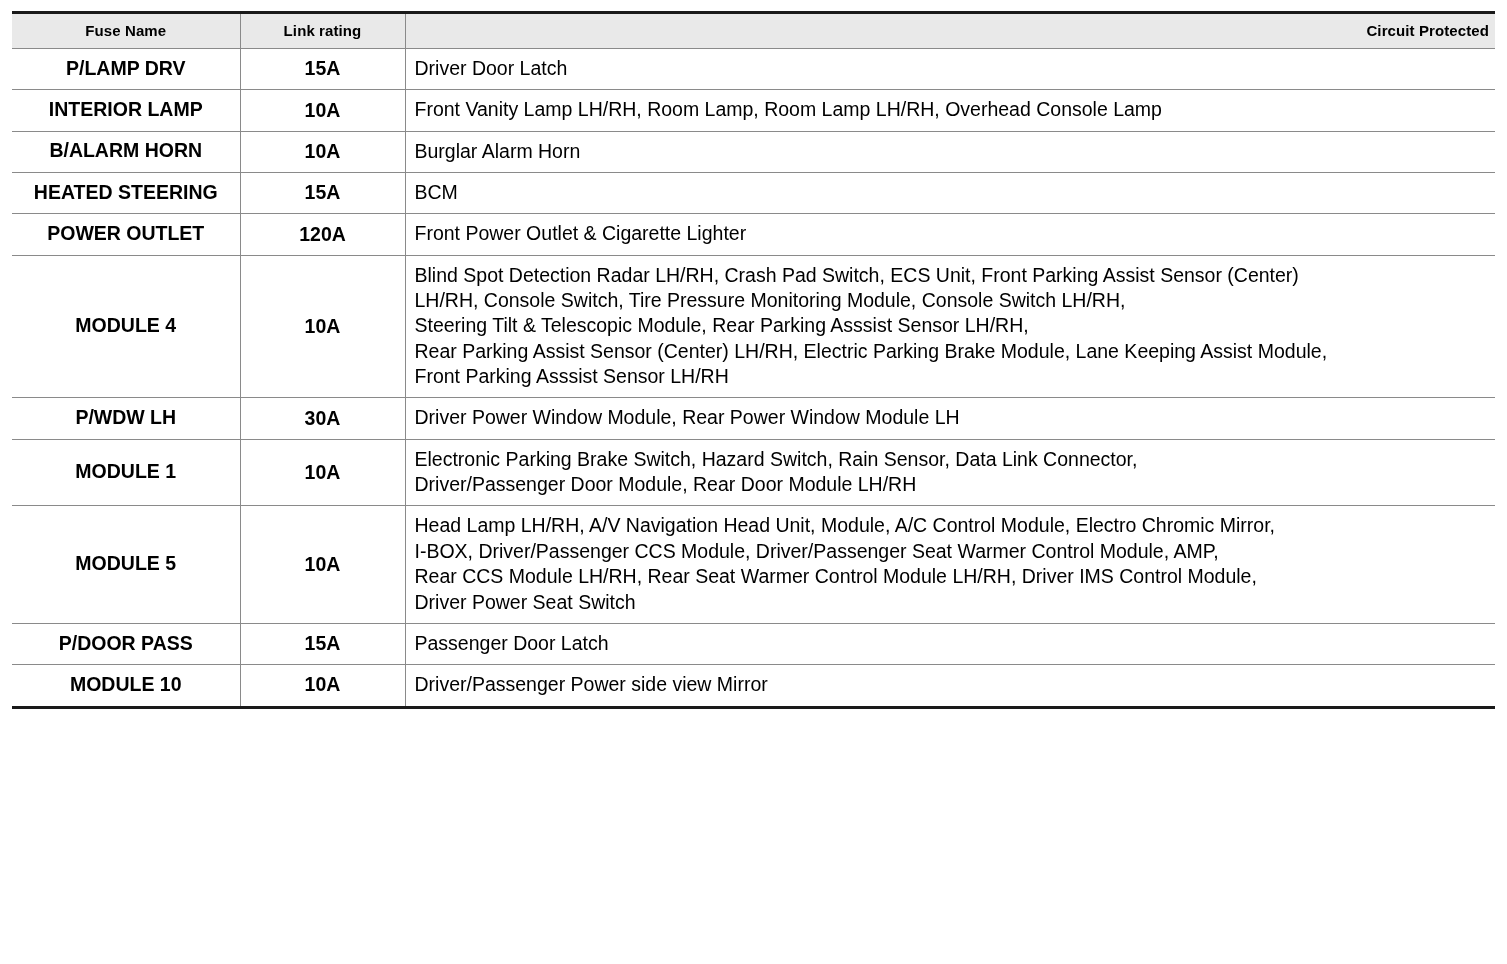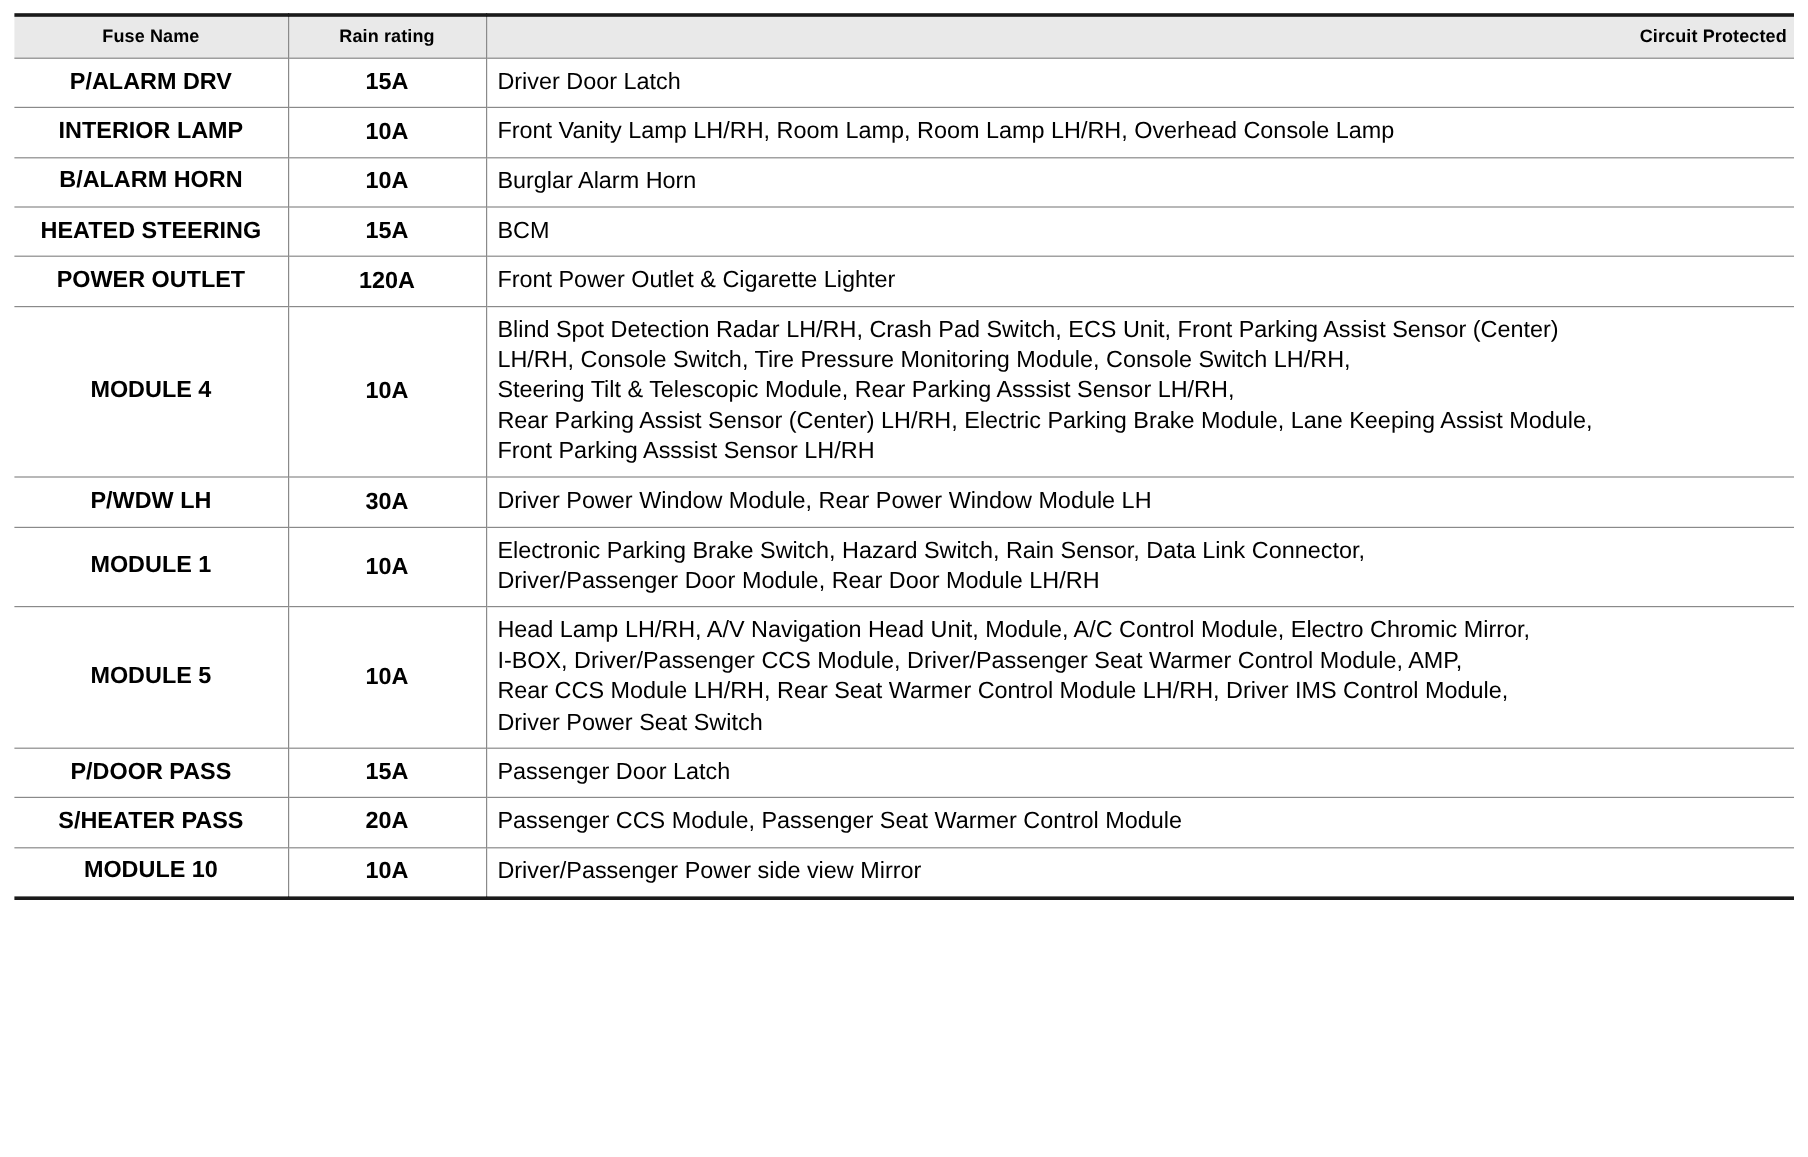--- a/index.html
+++ b/index.html
@@ -83,27 +83,27 @@
 <div class="page">
   <table class="fuse-table">
     <colgroup>
       <col class="c-name">
       <col class="c-rating">
       <col class="c-circuit">
     </colgroup>
     <thead>
       <tr>
         <th>Fuse Name</th>
-        <th>Rain rating</th>
+        <th>Link rating</th>
         <th>Circuit Protected</th>
       </tr>
     </thead>
     <tbody>
       <tr>
-        <td class="name">P/ALARM DRV</td>
+        <td class="name">P/LAMP DRV</td>
         <td class="rating">15A</td>
         <td class="circuit">Driver Door Latch</td>
       </tr>
       <tr>
         <td class="name">INTERIOR LAMP</td>
         <td class="rating">10A</td>
         <td class="circuit">Front Vanity Lamp LH/RH, Room Lamp, Room Lamp LH/RH, Overhead Console Lamp</td>
       </tr>
       <tr>
         <td class="name">B/ALARM HORN</td>
@@ -147,24 +147,19 @@
 I-BOX, Driver/Passenger CCS Module, Driver/Passenger Seat Warmer Control Module, AMP,
 Rear CCS Module LH/RH, Rear Seat Warmer Control Module LH/RH, Driver IMS Control Module,
 Driver Power Seat Switch</td>
       </tr>
       <tr>
         <td class="name">P/DOOR PASS</td>
         <td class="rating">15A</td>
         <td class="circuit">Passenger Door Latch</td>
       </tr>
       <tr>
-        <td class="name">S/HEATER PASS</td>
-        <td class="rating">20A</td>
-        <td class="circuit">Passenger CCS Module, Passenger Seat Warmer Control Module</td>
-      </tr>
-      <tr>
         <td class="name">MODULE 10</td>
         <td class="rating">10A</td>
         <td class="circuit">Driver/Passenger Power side view Mirror</td>
       </tr>
     </tbody>
   </table>
 </div>
 
 </body></html>

